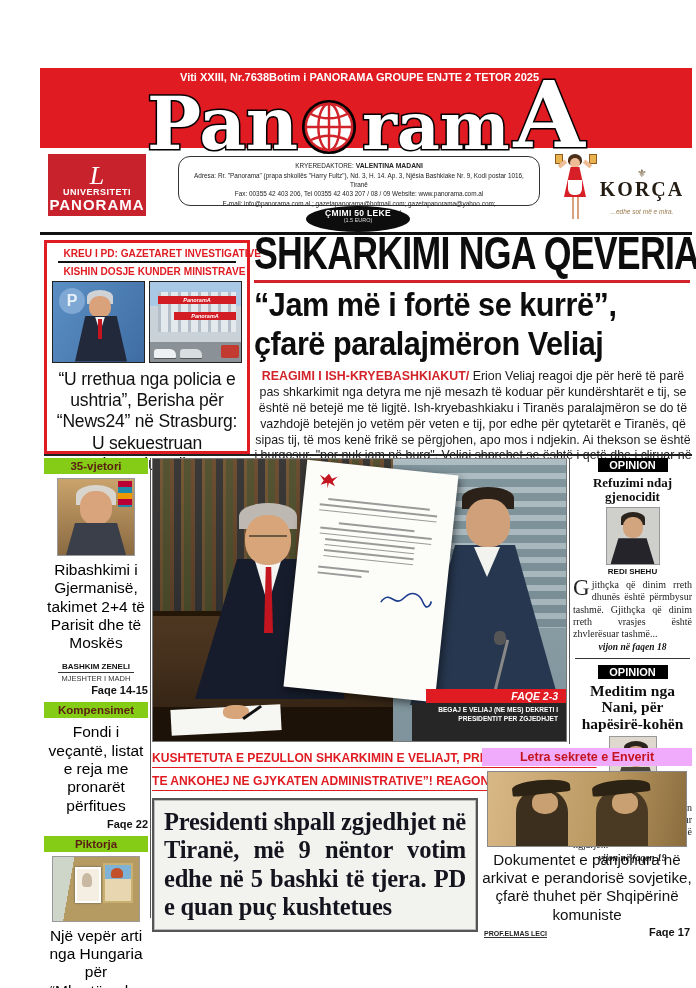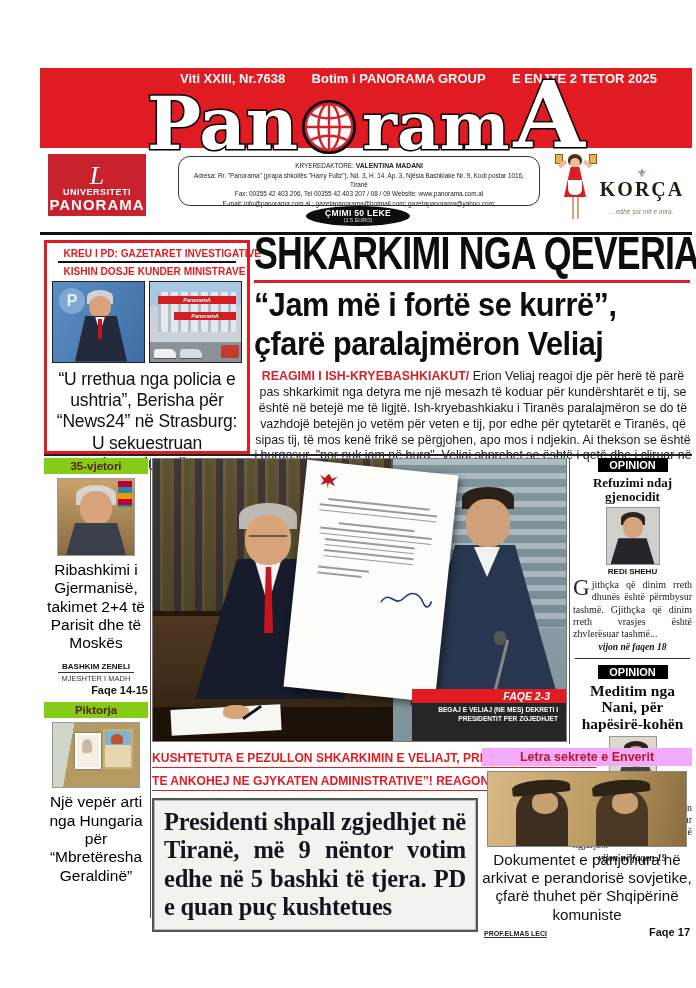--- a/index.html
+++ b/index.html
@@ -2,38 +2,38 @@
 <html><head>
 <meta charset="utf-8">
 <style>
   html,body{margin:0;padding:0;background:#fff;}
   .page{position:relative;width:696px;height:988px;background:#fff;overflow:hidden;
         font-family:"Liberation Sans",sans-serif;color:#111;}
   .abs{position:absolute;}
 
   
   .mast{left:40px;top:68px;width:652px;height:80px;background:#e01b22;}
-  .mast-row{position:absolute;left:0;top:3px;width:100%;display:flex;justify-content:space-between;
-            padding:0 35px 0 140px;box-sizing:border-box;color:#fff;font-weight:bold;font-size:13px;}
+  .mast-row{position:absolute;left:0;top:3px;width:100%;display:flex;
+            padding:0 24px 0 140px;box-sizing:border-box;color:#fff;font-weight:bold;font-size:11px;}
   .logo-row{position:absolute;left:0;top:8px;width:100%;display:flex;align-items:flex-end;justify-content:center;}
   .logo-txt{font-family:"DejaVu Serif",serif;font-weight:bold;color:#fff;line-height:.85;
             -webkit-text-stroke:3px #000;paint-order:stroke fill;text-shadow:0 0 2px #000;}
   .lt1{font-size:72px;} .lt2{font-size:66px;margin-left:2px;} .lt3{font-size:92px;margin-left:4px;}
   .globe{width:58px;height:58px;margin:0 2px -2px 2px;}
 
   
   .uni{left:48px;top:154px;width:98px;height:62px;background:#c8232c;color:#fff;text-align:center;
        display:flex;flex-direction:column;justify-content:flex-end;padding-bottom:4px;box-sizing:border-box;}
   .uni .glyph{font-family:"Liberation Serif",serif;font-style:italic;font-size:26px;line-height:.8;}
   .uni .u1{font-size:9px;font-weight:bold;letter-spacing:.5px;}
   .uni .u2{font-size:15px;font-weight:bold;letter-spacing:1px;line-height:1;}
   .edbox{left:178px;top:156px;width:362px;height:50px;border:1.5px solid #333;border-radius:12px;
          font-size:6.4px;line-height:1.45;text-align:center;padding:4px 8px;box-sizing:border-box;color:#222;}
   .edbox b{font-size:6.8px;}
-  .price{left:306px;top:206px;width:104px;height:20px;background:#0d0d0d;color:#fff;border-radius:50%;
+  .price{left:306px;top:206px;width:104px;height:26px;background:#0d0d0d;color:#fff;border-radius:50%;
          text-align:center;line-height:1;padding-top:3px;box-sizing:border-box;}
   .price .p1{font-size:8.5px;font-weight:bold;letter-spacing:.3px;}
   .price .p2{font-size:5.5px;color:#ddd;}
   .korca{left:546px;top:150px;width:146px;height:80px;}
   .k-fig{position:absolute;left:12px;top:4px;width:34px;height:72px;}
   .k-hair{position:absolute;left:10px;top:0;width:14px;height:12px;background:#4a2e18;border-radius:50% 50% 40% 40%;}
   .k-face{position:absolute;left:12px;top:4px;width:10px;height:10px;background:#eebd96;border-radius:50%;}
   .k-dress{position:absolute;left:6px;top:13px;width:22px;height:30px;background:#d61f26;
            clip-path:polygon(30% 0,70% 0,100% 100%,0 100%);}
   .k-apron{position:absolute;left:10px;top:26px;width:14px;height:15px;background:#fff;border-radius:0 0 40% 40%;}
@@ -142,22 +142,22 @@
   .ev-shirt{position:absolute;right:66px;top:88px;width:26px;height:30px;background:#f2f2ee;clip-path:polygon(0 0,100% 0,50% 100%);}
   .ev-arm{position:absolute;right:128px;top:60px;width:70px;height:22px;background:#27374f;transform:rotate(32deg);border-radius:8px;}
   .ev-handup{position:absolute;right:188px;top:40px;width:22px;height:26px;background:#cfa07a;border-radius:40%;}
   .ev-mic{position:absolute;right:64px;top:180px;width:3px;height:60px;background:#888;transform:rotate(14deg);}
   .ev-michead{position:absolute;right:60px;top:172px;width:12px;height:14px;background:#555;border-radius:40%;}
   .doc{position:absolute;left:142px;top:8px;width:152px;height:228px;background:#fcfcf8;transform:rotate(6deg);
        box-shadow:2px 3px 8px rgba(0,0,0,.55);padding:10px 12px;box-sizing:border-box;}
   .doc .eagle{width:22px;height:18px;margin:0 auto;}
   .doc .dline{height:2px;background:#9a9a9a;margin:4px auto;}
   .doc .dsig{display:block;margin:6px 0 0 auto;}
-  .cap-bar{position:absolute;right:0;top:230px;width:154px;height:14px;background:#e01b22;color:#fff;
-           font-weight:bold;font-style:italic;font-size:10.5px;text-align:right;line-height:14px;padding-right:16px;box-sizing:border-box;}
+  .cap-bar{position:absolute;right:0;top:230px;width:140px;height:14px;background:#e01b22;color:#fff;
+           font-weight:bold;font-style:italic;font-size:10.5px;text-align:right;line-height:14px;padding-right:8px;box-sizing:border-box;}
   .cap-box{position:absolute;right:0;top:244px;width:154px;height:38px;background:#262626;color:#fff;
            font-weight:bold;font-size:6.6px;line-height:1.3;text-align:right;padding:3px 8px;box-sizing:border-box;}
 
   
   .ocol{left:573px;top:458px;width:119px;text-align:center;}
   .op-bar{background:#000;color:#fff;font-weight:bold;font-size:11px;width:70px;margin:0 auto;padding:1px 0;}
   .op-title{font-family:"Liberation Serif",serif;font-weight:bold;font-size:13px;line-height:1.05;color:#0d0d0d;margin:4px 0;}
   .op-photo{width:52px;height:56px;margin:2px auto;border:1px solid #999;position:relative;overflow:hidden;background:#cfcfcb;}
   .op-photo .h{position:absolute;left:14px;top:4px;width:24px;height:13px;background:#2b241c;border-radius:50% 50% 0 0;}
   .op-photo .f{position:absolute;left:16px;top:9px;width:20px;height:21px;background:#d3a57e;border-radius:45%;}
@@ -309,20 +309,25 @@
       <div class="zen-photo">
         <div class="zen-book"></div>
         <div class="zen-hair"></div>
         <div class="zen-face"></div>
         <div class="zen-suit"></div>
       </div>
       <div class="lc-title">Ribashkimi i Gjermanisë, takimet 2+4 të Parisit dhe të Moskës</div>
       <div><span class="lc-author">BASHKIM ZENELI</span></div>
       <div class="lc-sub">MJESHTER I MADH</div>
       <div class="lc-page">Faqe 14-15</div>
+    </div>
+    <div style="margin-top:6px;">
+      <div class="sec-hdr">Kompensimet</div>
+      <div class="lc-title">Fondi i veçantë, listat e reja me pronarët përfitues</div>
+      <div class="lc-page">Faqe 22</div>
     </div>
     <div style="margin-top:6px;">
       <div class="sec-hdr">Piktorja</div>
       <div class="pik-photo">
         <div class="pik-f1">
             <i></i>
           </div>
         <div class="pik-f2">
             <i></i>
           </div>

